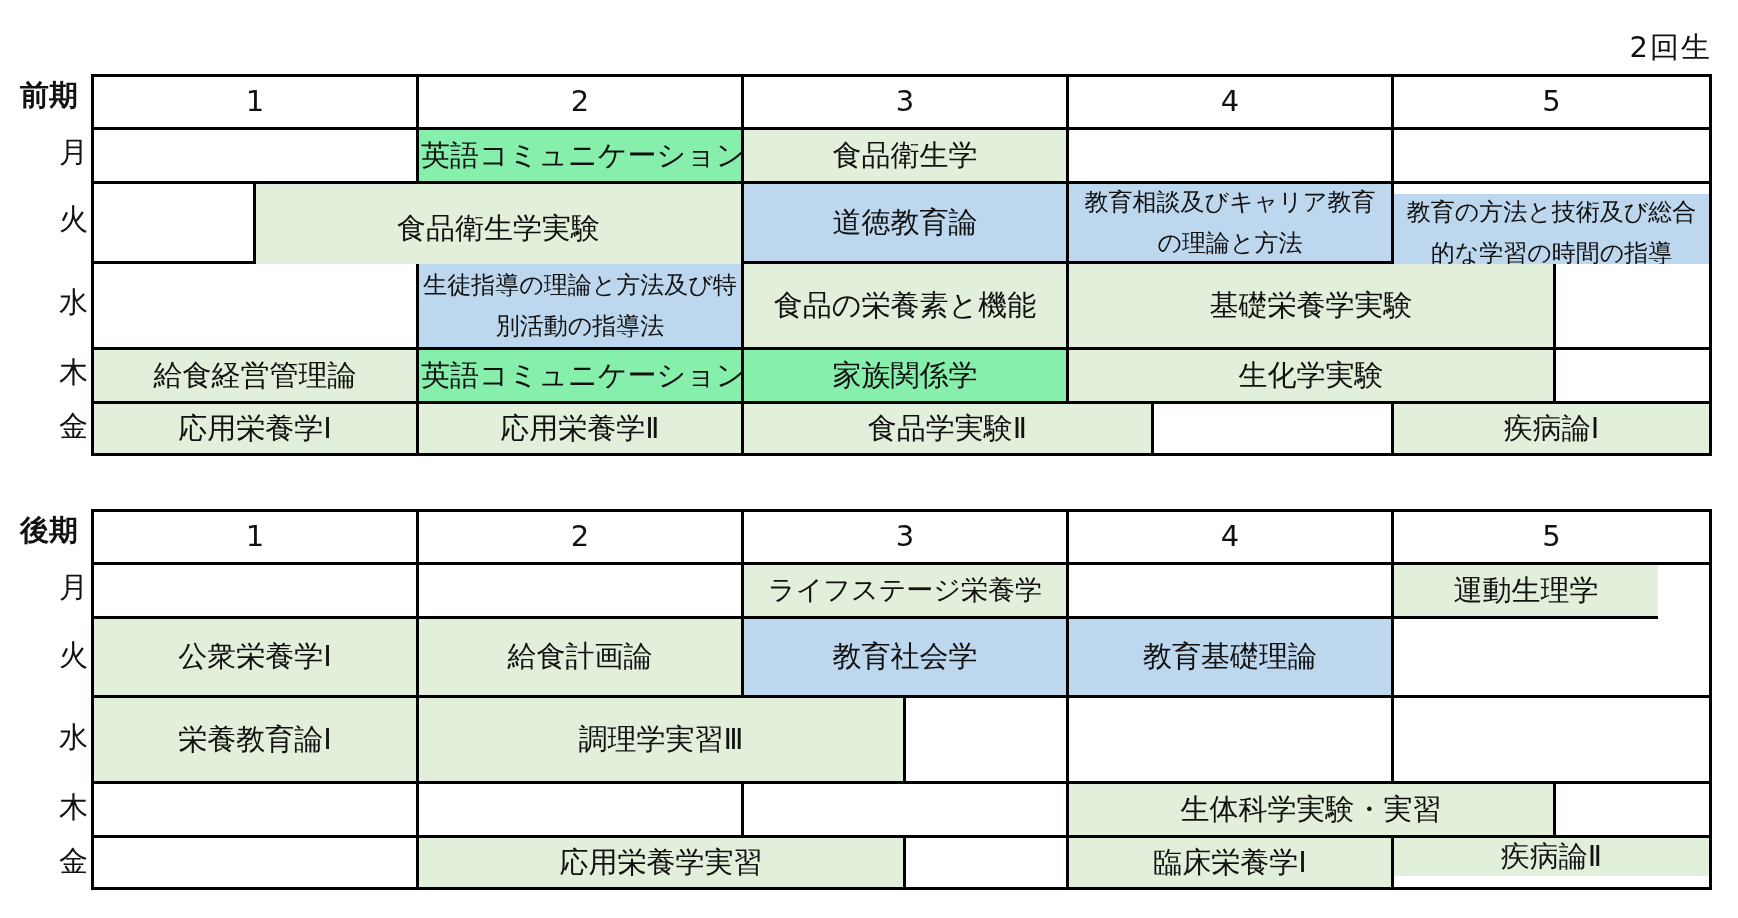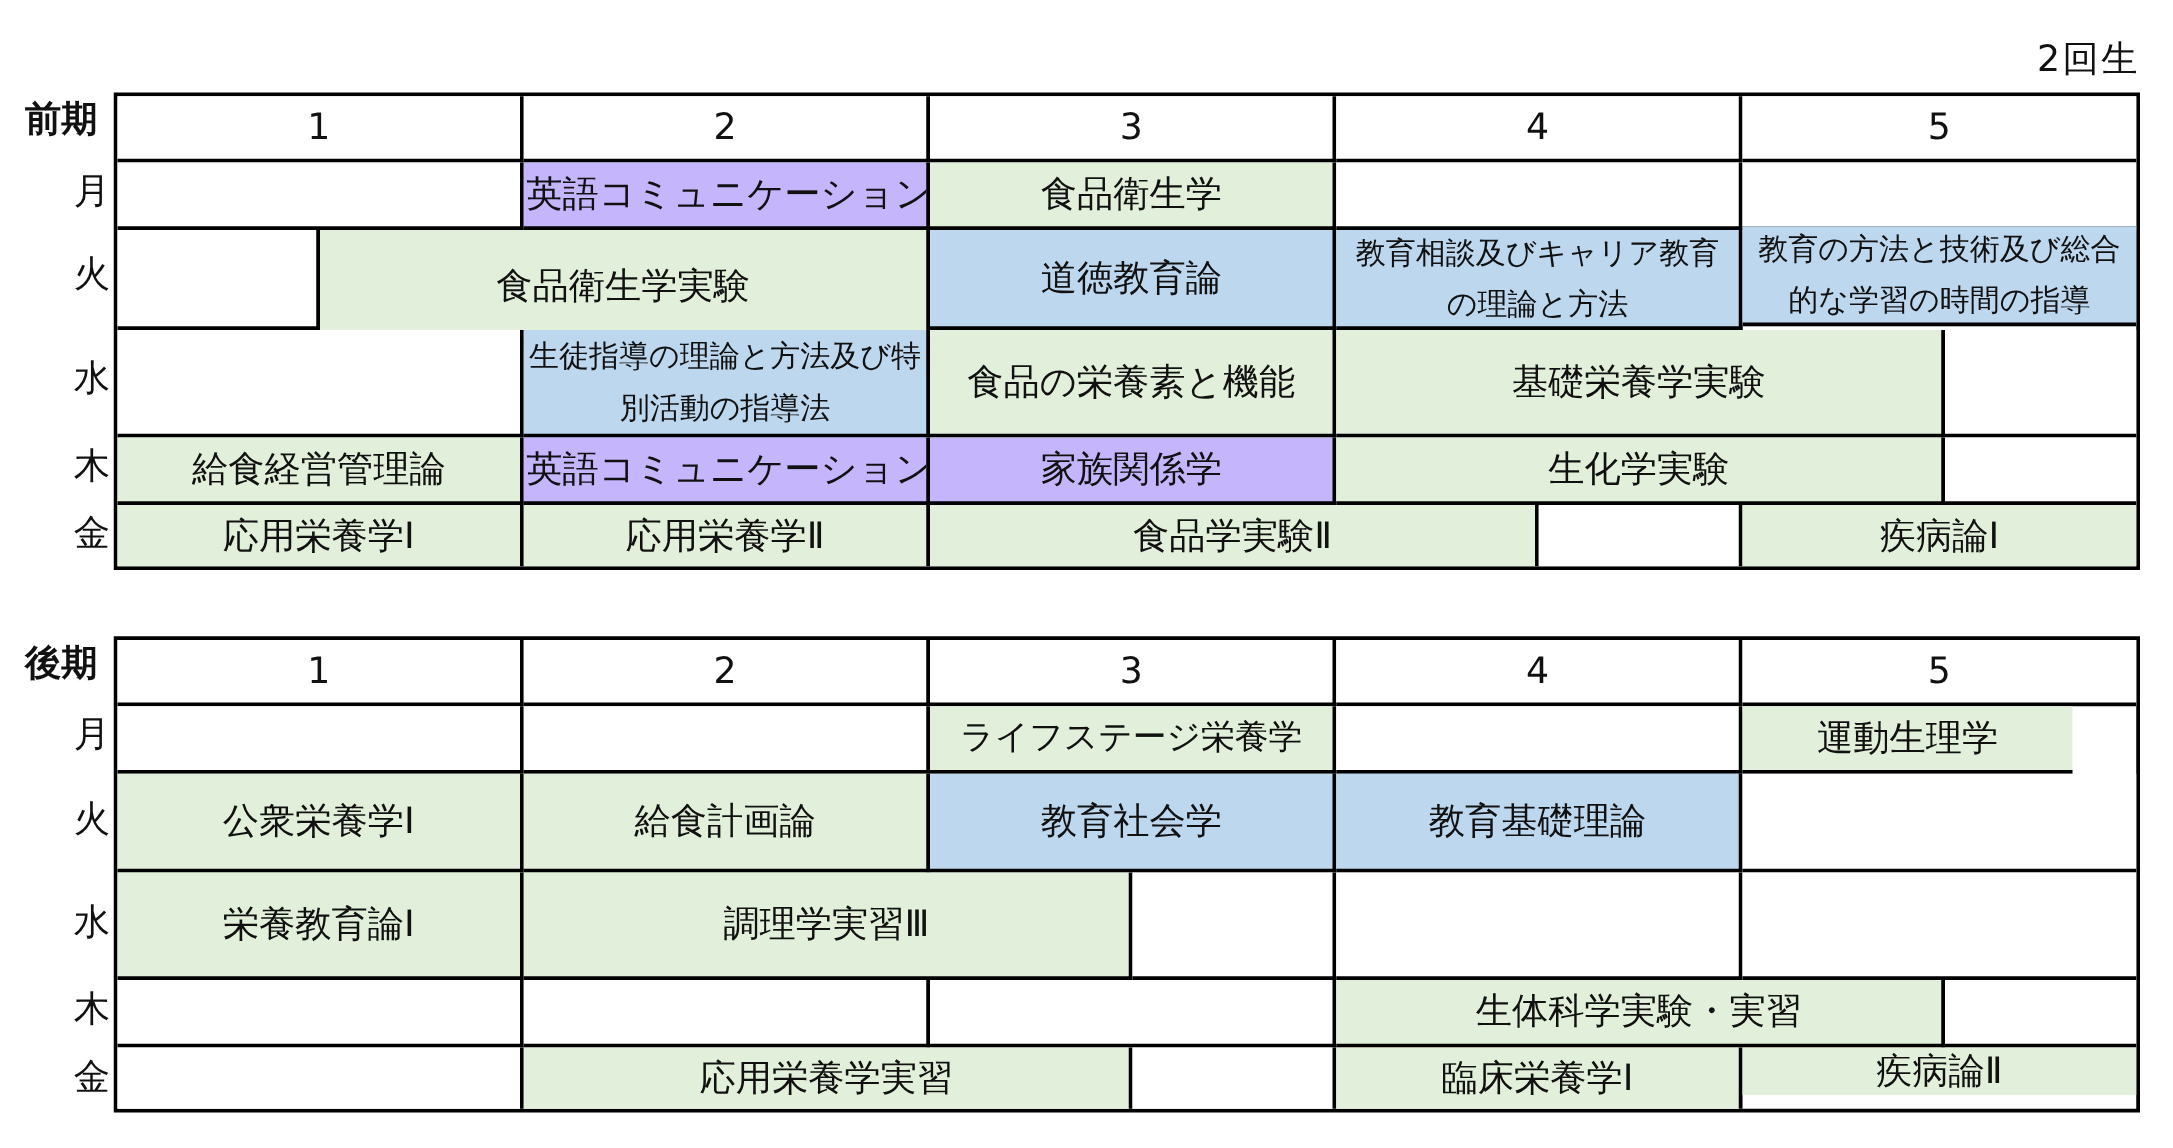--- a/index.html
+++ b/index.html
@@ -10,21 +10,21 @@
   .term-label { position:absolute; left:20px; font-size:29px; font-weight:bold; width:70px; text-align:left; }
   .day-label { position:absolute; left:52px; width:36px; text-align:right; font-size:29px; }
   .grid { position:absolute; left:91px; width:1621px; border:3px solid #000; box-sizing:border-box; background:#fff; }
   .cell { position:absolute; box-sizing:border-box; border-right:3px solid #000; border-bottom:3px solid #000;
           display:flex; align-items:center; justify-content:center; text-align:center;
           font-size:29px; line-height:1.35; overflow:hidden; white-space:nowrap; }
   .cell.small { font-size:24px; white-space:normal; line-height:1.7; padding:0 4px; }
   .cell.left { justify-content:flex-start; padding-left:2px; }
   .green { background:#E2EFDA; }
   .blue { background:#BDD7EE; }
-  .yellow { background:#c4b5fd; }
+  .yellow { background:#86efac; }
   .white { background:#ffffff; }
   .noright { border-right:none; }
   .nobottom { border-bottom:none; }
 </style>
 </head>
 <body>
 
 <div class="grade">2回生</div>
 
 <div class="term" style="top:0;">
@@ -46,37 +46,37 @@
     <div class="cell white" style="left:0; top:53px; width:325px; height:54px;"></div>
     <div class="cell yellow left" style="left:325px; top:53px; width:325px; height:54px;">英語コミュニケーション</div>
     <div class="cell green" style="left:650px; top:53px; width:325px; height:54px;">食品衛生学</div>
     <div class="cell white" style="left:975px; top:53px; width:325px; height:54px;"></div>
     <div class="cell white noright" style="left:1300px; top:53px; width:315px; height:54px;"></div>
 
     <div class="cell white" style="left:0; top:107px; width:162px; height:80px;"></div>
     <div class="cell green" style="left:162px; top:107px; width:488px; height:92px;">食品衛生学実験</div>
     <div class="cell blue" style="left:650px; top:107px; width:325px; height:80px;">道徳教育論</div>
     <div class="cell blue small" style="left:975px; top:107px; width:325px; height:80px;">教育相談及びキャリア教育の理論と方法</div>
-    <div class="cell blue small noright" style="left:1300px; top:104px; width:315px; height:80px;">教育の方法と技術及び総合的な学習の時間の指導</div>
+    <div class="cell blue small noright" style="left:1300px; top:117px; width:315px; height:80px;">教育の方法と技術及び総合的な学習の時間の指導</div>
 
     <div class="cell white" style="left:0; top:187px; width:325px; height:86px;"></div>
     <div class="cell blue small" style="left:325px; top:187px; width:325px; height:86px;">生徒指導の理論と方法及び特別活動の指導法</div>
     <div class="cell green" style="left:650px; top:187px; width:325px; height:86px;">食品の栄養素と機能</div>
     <div class="cell green" style="left:975px; top:187px; width:487px; height:86px;">基礎栄養学実験</div>
     <div class="cell white noright" style="left:1462px; top:187px; width:153px; height:86px;"></div>
 
     <div class="cell green" style="left:0; top:273px; width:325px; height:54px;">給食経営管理論</div>
     <div class="cell yellow left" style="left:325px; top:273px; width:325px; height:54px;">英語コミュニケーション</div>
     <div class="cell yellow" style="left:650px; top:273px; width:325px; height:54px;">家族関係学</div>
     <div class="cell green" style="left:975px; top:273px; width:487px; height:54px;">生化学実験</div>
     <div class="cell white noright" style="left:1462px; top:273px; width:153px; height:54px;"></div>
 
     <div class="cell green nobottom" style="left:0; top:327px; width:325px; height:49px;">応用栄養学Ⅰ</div>
     <div class="cell green nobottom" style="left:325px; top:327px; width:325px; height:49px;">応用栄養学Ⅱ</div>
-    <div class="cell green nobottom" style="left:650px; top:327px; width:487px; height:49px;">食品学実験Ⅱ</div>
+    <div class="cell green nobottom" style="left:650px; top:327px; width:410px; height:49px;">食品学実験Ⅱ</div>
     <div class="cell white nobottom" style="left:1137px; top:327px; width:163px; height:49px;"></div>
     <div class="cell green noright nobottom" style="left:1300px; top:327px; width:315px; height:49px;">疾病論Ⅰ</div>
   </div>
 </div>
 
 <div class="term" style="top:0;">
   <div class="term-label" style="top:511px;">後期</div>
   <div class="day-label" style="top:568px;">月</div>
   <div class="day-label" style="top:636px;">火</div>
   <div class="day-label" style="top:718px;">水</div>

